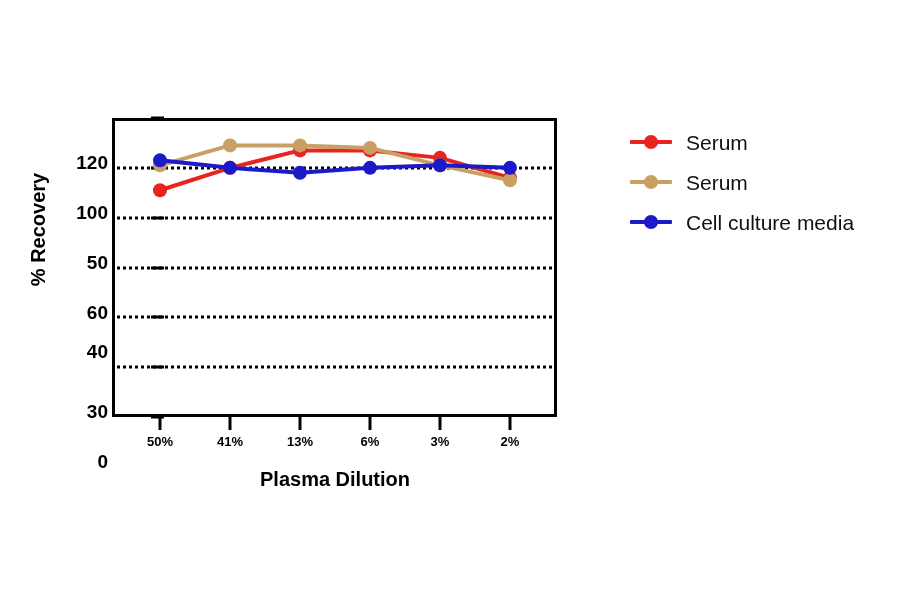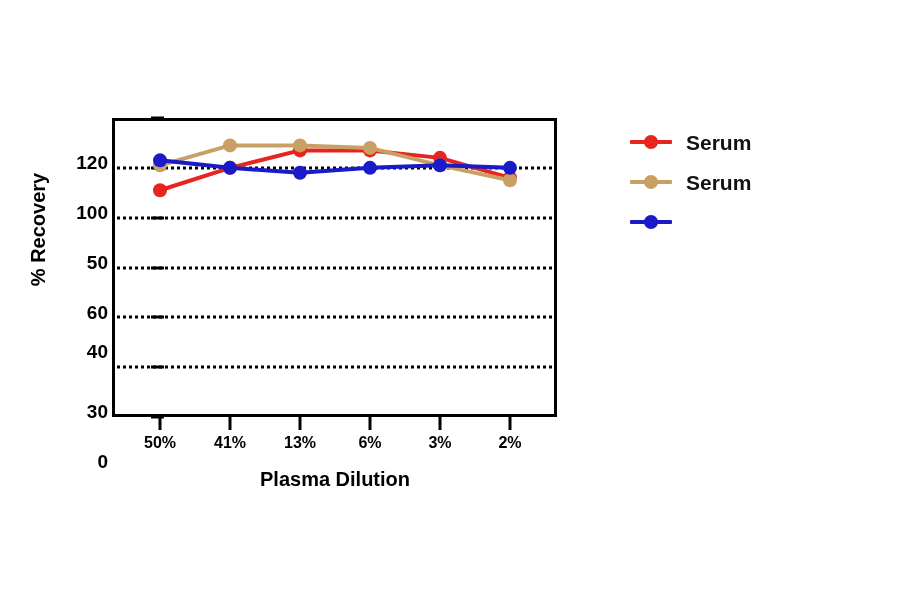--- a/index.html
+++ b/index.html
@@ -115,21 +115,21 @@
     background: #000000;
     transform: translateX(-1.5px);
   }
 
   
   .x-tick-label {
     position: absolute;
     top: 434px;
     width: 90px;
     text-align: center;
-    font-size: 16px;
+    font-size: 13px;
     font-weight: bold;
     color: #000000;
     transform: translateX(-45px);
     white-space: nowrap;
   }
 
   
   .data-svg {
     position: absolute;
     left: 0;
@@ -138,21 +138,20 @@
     height: 594px;
     pointer-events: none;
   }
 
   
   .legend {
     position: absolute;
     left: 630px;
     top: 122px;
     width: 262px;
-    font-weight: bold;
   }
   .legend-row {
     display: flex;
     align-items: center;
     height: 40px;
   }
   .legend-marker {
     position: relative;
     width: 42px;
     height: 18px;
@@ -278,16 +277,17 @@
           <span class="lm-line" style="background: rgb(201, 160, 99);"></span>
           <span class="lm-dot" style="background: rgb(201, 160, 99);"></span>
         </span>
         <span class="legend-label">Serum</span>
       </div>
       <div class="legend-row">
         <span class="legend-marker">
           <span class="lm-line" style="background: rgb(26, 26, 200);"></span>
           <span class="lm-dot" style="background: rgb(26, 26, 200);"></span>
         </span>
+        <span class="legend-label">Cell culture media</span>
       </div>
     </div>
 
 </div>
 
 </body></html>

